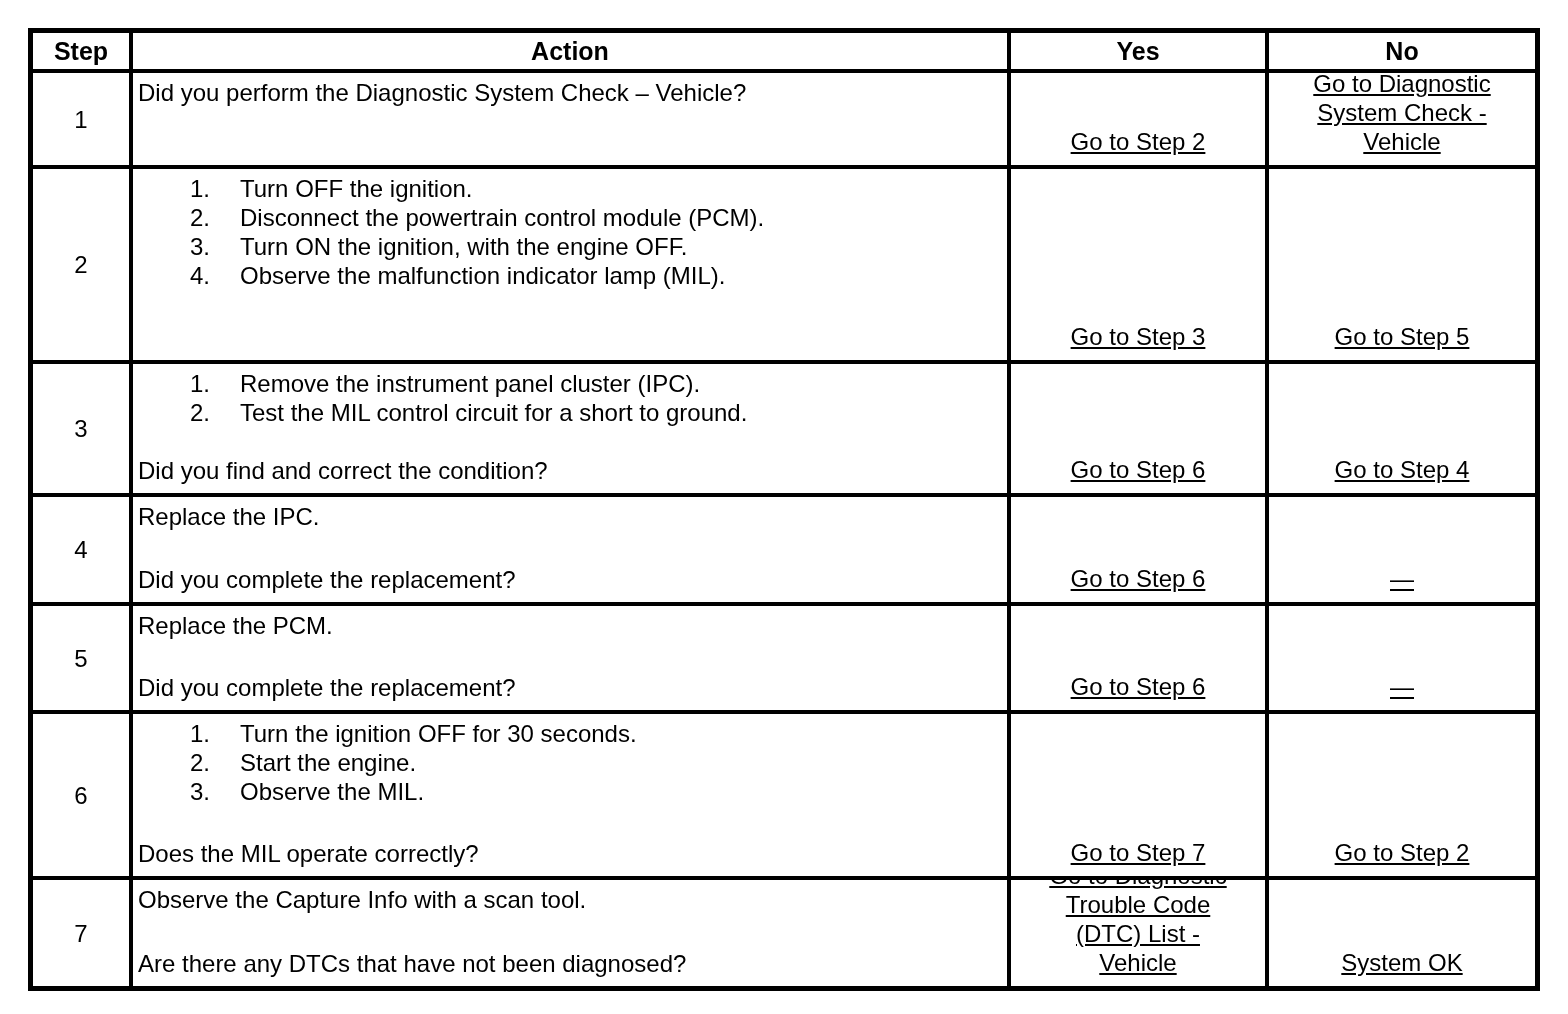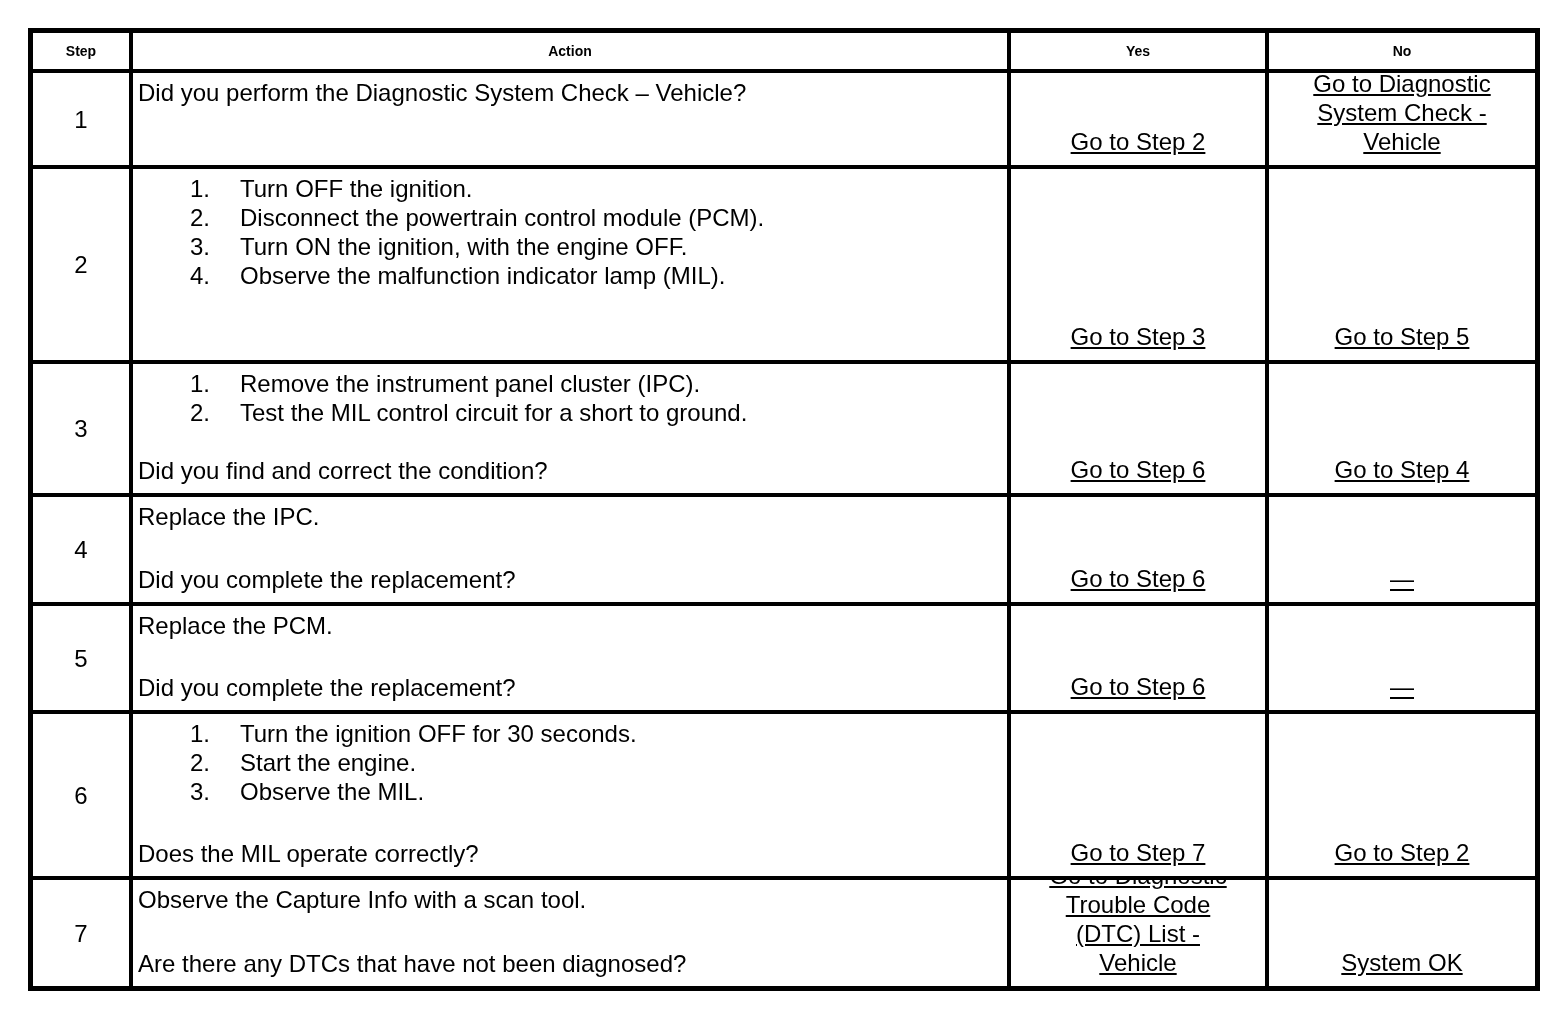--- a/index.html
+++ b/index.html
@@ -36,21 +36,21 @@
     overflow: hidden;
   }
   
   .cell:nth-child(4n) { border-right: none; }
   .cell:nth-child(n+29) { border-bottom: none; }
 
   .hcell {
     justify-content: center;
     align-items: center;
     font-weight: bold;
-    font-size: 14px;
+    font-size: 25px;
   }
   .c-step {
     justify-content: center;
     align-items: center;
   }
   .c-action {
     justify-content: space-between;
     padding: 5px 8px 8px 5px;
     text-align: left;
   }

